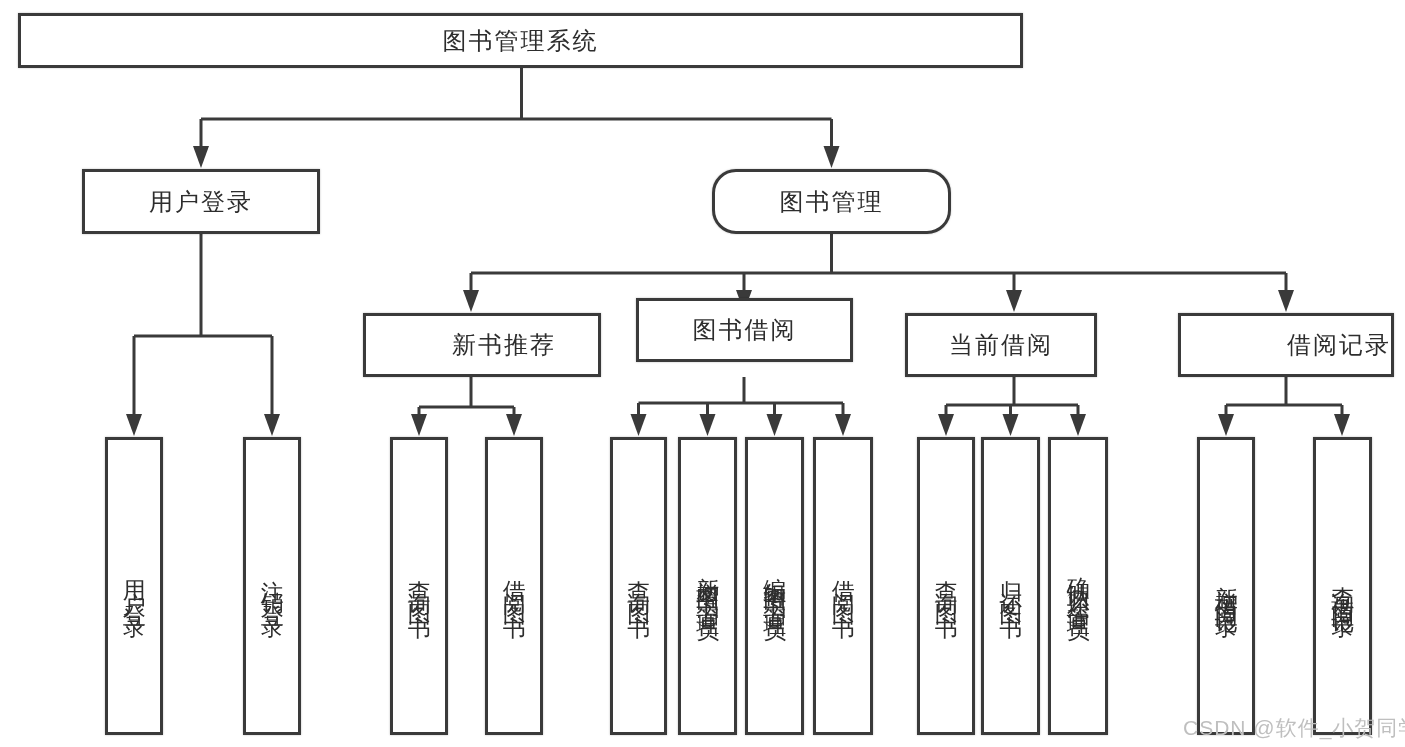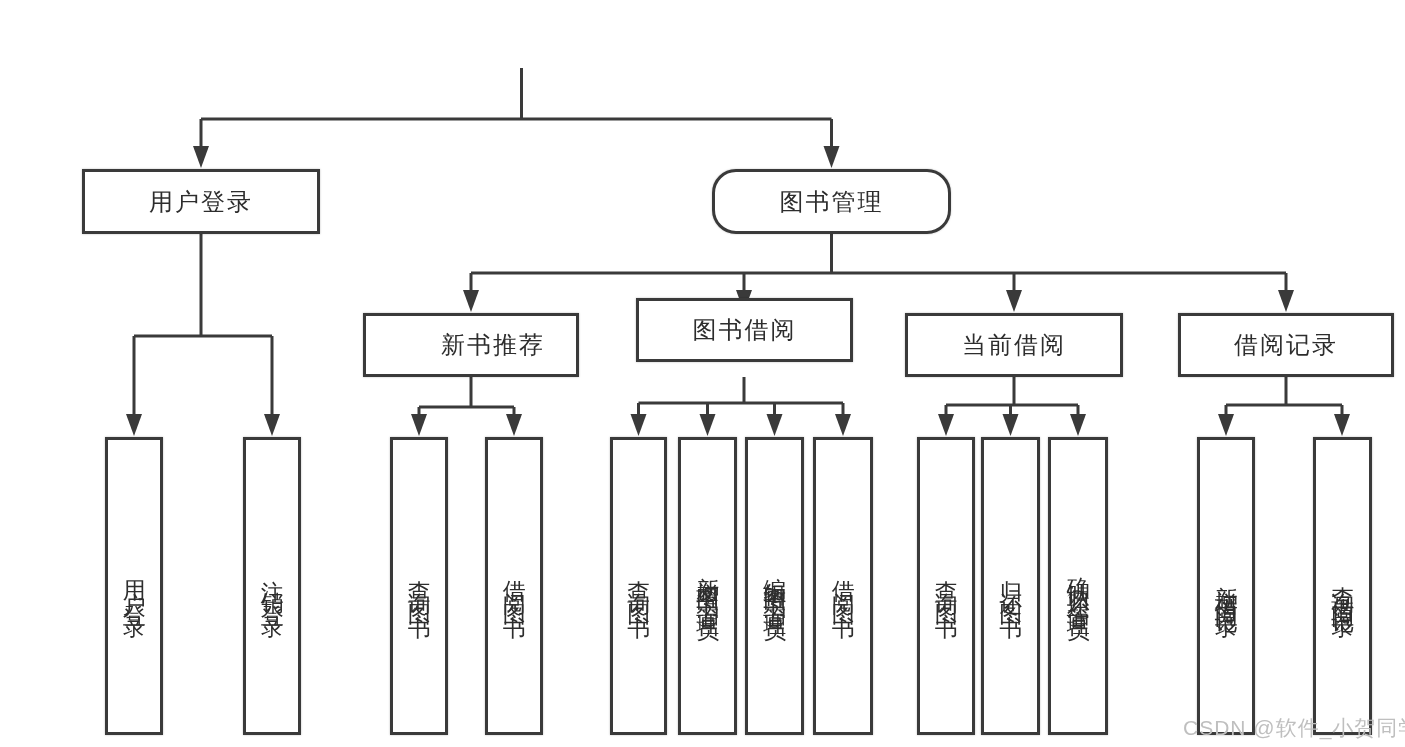--- a/index.html
+++ b/index.html
@@ -74,38 +74,41 @@
       <polygon points="1002.5,414 1018.5,414 1010.5,436"></polygon>
       <polygon points="1070,414 1086,414 1078,436"></polygon>
     </g>
     <g class="wire">
       <path d="M1286 377 V405 M1226 405 H1342 M1226 405 V415 M1342 405 V415"></path>
       <polygon points="1218,414 1234,414 1226,436"></polygon>
       <polygon points="1334,414 1350,414 1342,436"></polygon>
     </g>
   </svg>
 
+  <div class="node" style="left:18px;top:13px;width:1005px;height:55px;">
+    <span class="hlabel">图书管理系统</span>
+  </div>
 
   <div class="node" style="left:82px;top:169px;width:238px;height:65px;">
     <span class="hlabel">用户登录</span>
   </div>
   <div class="node" style="left:712px;top:169px;width:239px;height:65px;border-radius:24px;">
     <span class="hlabel">图书管理</span>
   </div>
 
-  <div class="node" style="left:363px;top:313px;width:216px;height:64px;padding-left:44px;">
+  <div class="node" style="left:363px;top:313px;width:238px;height:64px;padding-left:44px;">
     <span class="hlabel">新书推荐</span>
   </div>
   <div class="node" style="left:636px;top:298px;width:217px;height:64px;">
     <span class="hlabel">图书借阅</span>
   </div>
-  <div class="node" style="left:905px;top:313px;width:218px;height:64px;">
+  <div class="node" style="left:905px;top:313px;width:192px;height:64px;">
     <span class="hlabel">当前借阅</span>
   </div>
-  <div class="node" style="left:1178px;top:313px;width:216px;height:64px;">
+  <div class="node" style="left:1178px;top:313px;width:216px;height:64px;justify-content:flex-end;">
     <span class="hlabel">借阅记录</span>
   </div>
 
   <div class="node leaf" style="left:105px;top:437px;width:58px;height:298px;">
     <span class="vtext">用户登录</span>
   </div>
   <div class="node leaf" style="left:243px;top:437px;width:58px;height:298px;">
     <span class="vtext">注销登录</span>
   </div>
 

